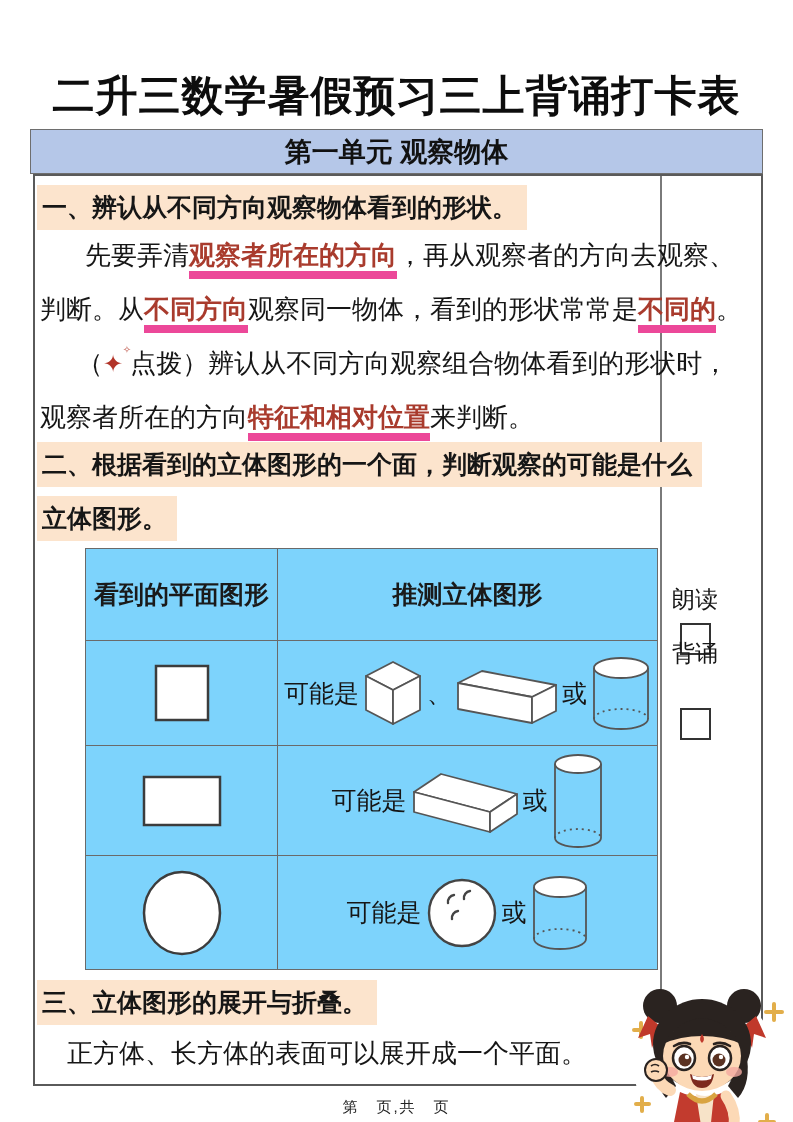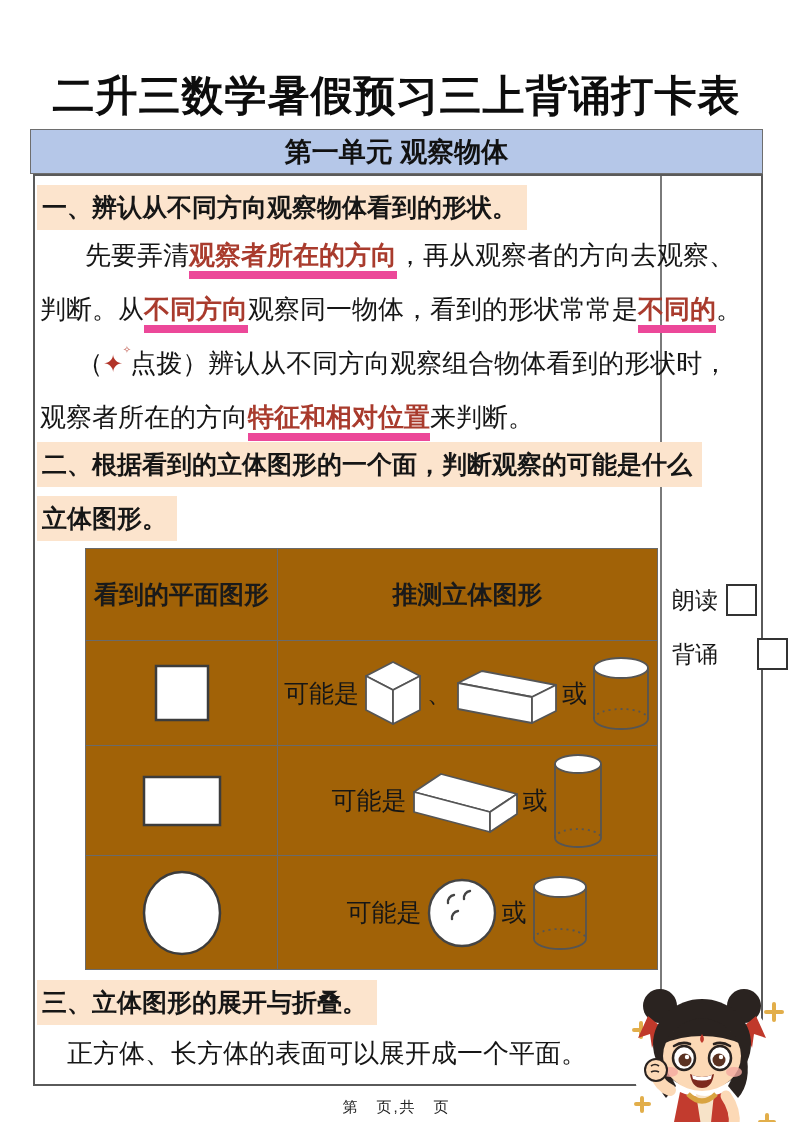--- a/index.html
+++ b/index.html
@@ -19,32 +19,32 @@
 
   .hl { background:#fce4cd; }
   .sec-heading { position:absolute; font-size:25px; font-weight:800; color:#161616;
     padding:6px 10px 6px 5px; white-space:nowrap; }
   .body-line { position:absolute; font-size:26px; font-weight:500; color:#161616; white-space:nowrap; }
   .ru { color:#a93b2d; font-weight:700; border-bottom:8px solid #ec4899; padding-bottom:1px; }
   .tip-star { color:#b23428; font-size:24px; position:relative; }
   .tip-star .mini { position:absolute; font-size:10px; top:-6px; right:-8px; color:#c05a4e; }
 
   table.shape-table { position:absolute; left:50px; top:372px; border-collapse:collapse; }
-  table.shape-table td, table.shape-table th { border:1.5px solid #6a6a6a; background:#a16207; }
+  table.shape-table td, table.shape-table th { border:1.5px solid #6a6a6a; background:#7dd3fc; }
   .col-plane { width:192px; }
   .col-solid { width:380px; }
   th.tbl-h { height:92px; font-size:25px; font-weight:600; color:#1a1a1a; text-align:center; }
   td.cell { text-align:center; vertical-align:middle; }
   .r1 { height:105px; } .r2 { height:110px; } .r3 { height:114px; }
   .answer { display:flex; align-items:center; justify-content:center; gap:4px;
     font-size:25px; font-weight:500; color:#161616; }
   .shape-svg { display:block; }
 
   .check-row { position:absolute; display:flex; align-items:center; gap:8px;
-    font-size:23px; font-weight:500; color:#161616; }
+    font-size:23px; font-weight:500; color:#161616;flex-direction:column; }
   .checkbox { width:31px; height:32px; border:2px solid #333; background:#fff; display:inline-block; }
 
   .footer { position:absolute; top:1070px; left:0; right:0; text-align:center;
     font-size:15px; color:#222; letter-spacing:2px; font-weight:400; }
 
   .mascot { position:absolute; left:618px; top:944px; z-index:5; }
 </style>
 </head>
 <body>
 

